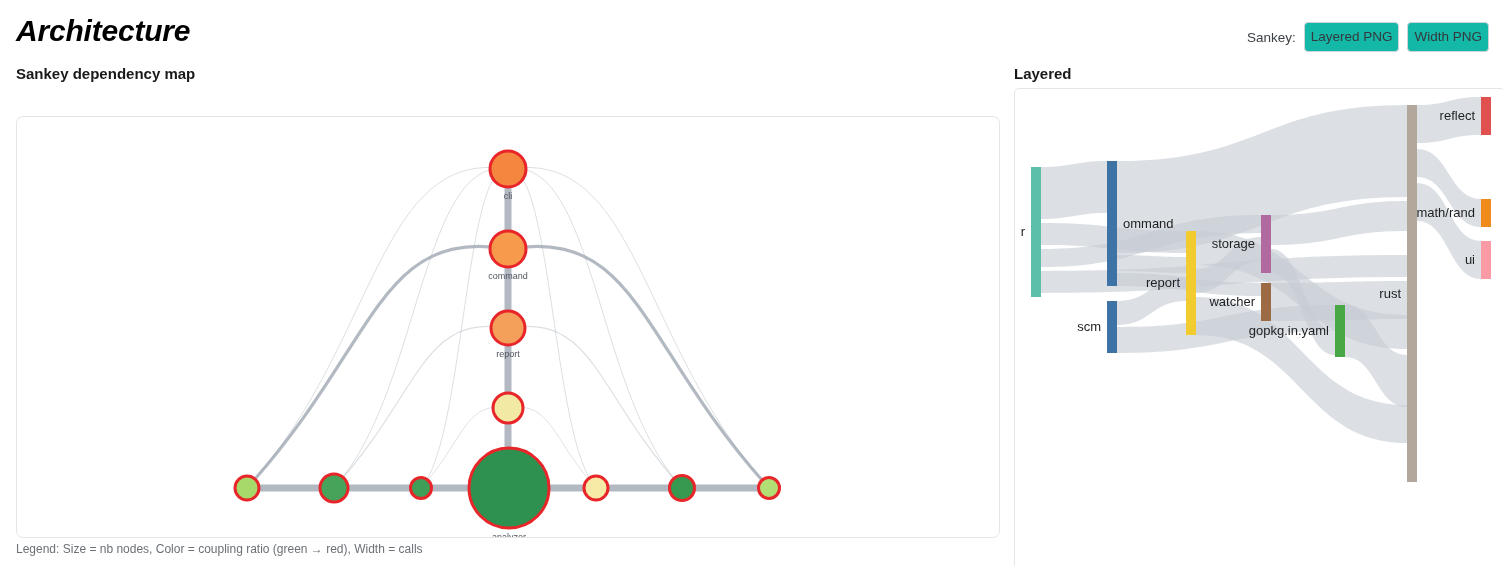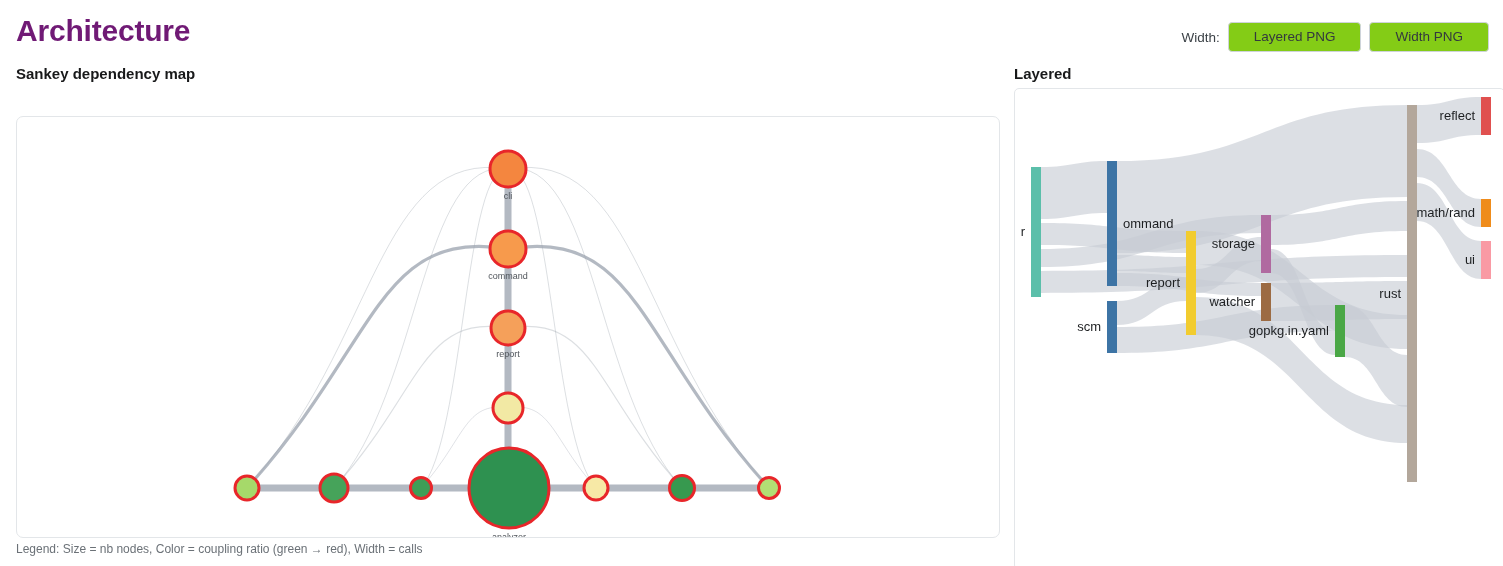--- a/index.html
+++ b/index.html
@@ -10,31 +10,31 @@
     color:#212529;
     overflow:hidden;
     position:relative;
   }
   .page{position:relative;width:1503px;height:566px;}
 
   
   .page-title{
     position:absolute;left:16px;top:14px;
     font-size:30px;font-weight:700;letter-spacing:-0.2px;
-    color:#701a75;line-height:1.15;
+    color:#000000;line-height:1.15;font-style:italic;
   }
   .export-bar{
     position:absolute;right:14px;top:22px;
     display:flex;align-items:center;gap:8px;
     font-size:13.5px;color:#444a50;
   }
   .export-label{color:#3c4247;font-size:13.5px;}
   .btn{
-    border:1px solid #ced4da;background:#84cc16;border-radius:4px;
-    padding:5px 25px;font-size:13.5px;color:#34393e;
+    border:1px solid #ced4da;background:#14b8a6;border-radius:4px;
+    padding:5px 6px;font-size:13.5px;color:#34393e;
     font-family:"Liberation Sans", sans-serif;
     cursor:pointer;line-height:1.35;
   }
 
   
   .left-panel{position:absolute;left:0;top:58px;width:1006px;height:508px;}
   .section-title{
     position:absolute;left:16px;top:7px;
     font-size:15px;font-weight:700;color:#18191a;
   }
@@ -102,21 +102,21 @@
   }
 </style>
 </head>
 <body>
 
 <div class="page">
 
   <div class="page-title">Architecture</div>
 
   <div class="export-bar">
-    <span class="export-label">Width:</span>
+    <span class="export-label">Sankey:</span>
     <button class="btn">Layered PNG</button>
     <button class="btn">Width PNG</button>
   </div>
 
   <div class="left-panel">
 
     <div class="section-title">Sankey dependency map</div>
 
     <div class="controls">
       <span class="ctl-label">Min edge %</span>

